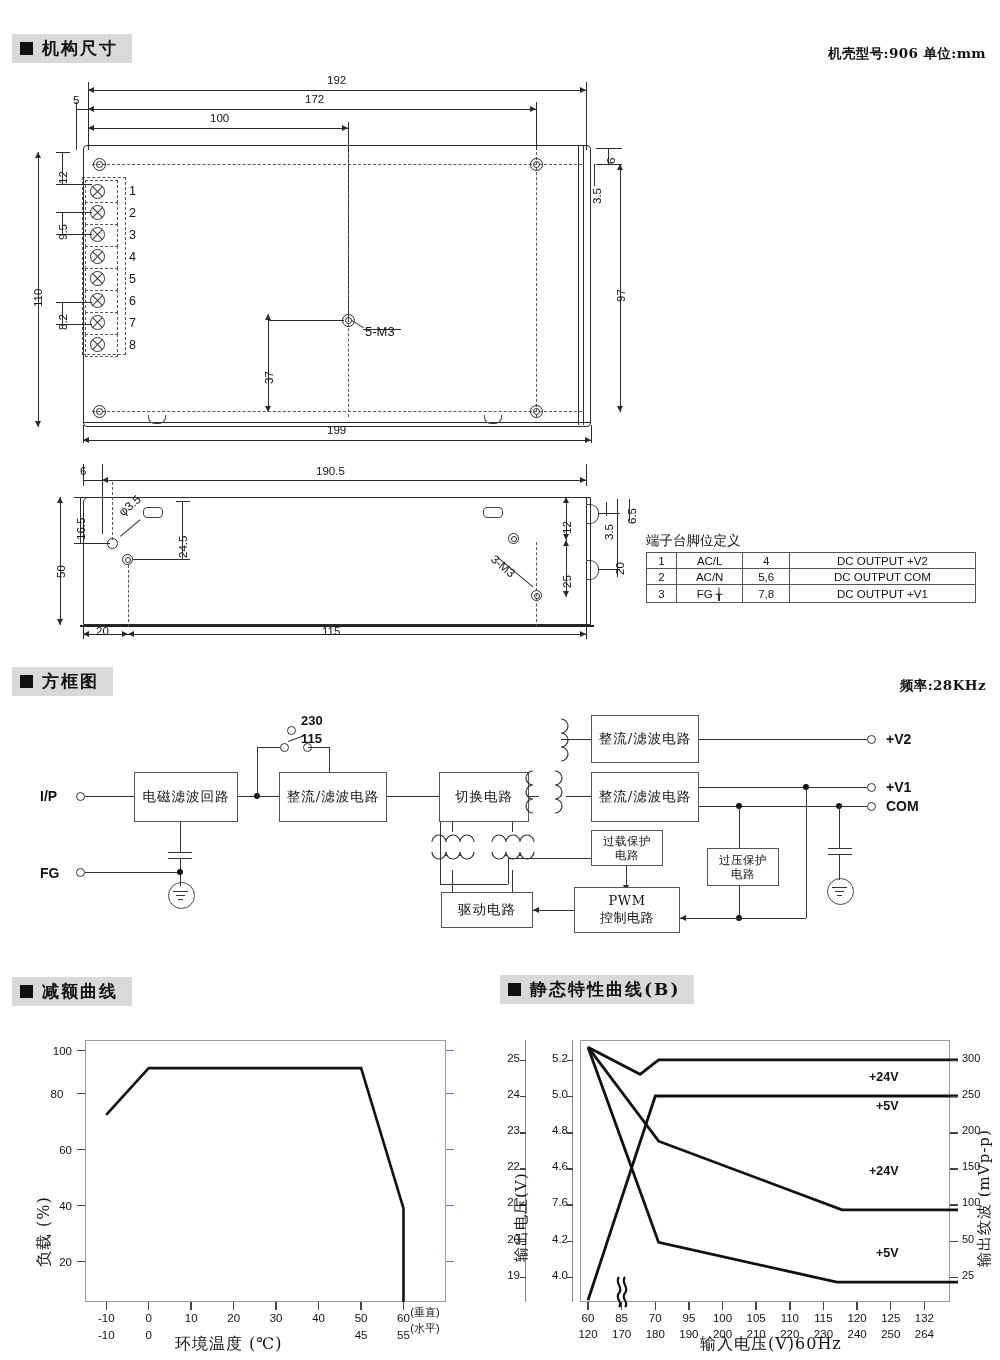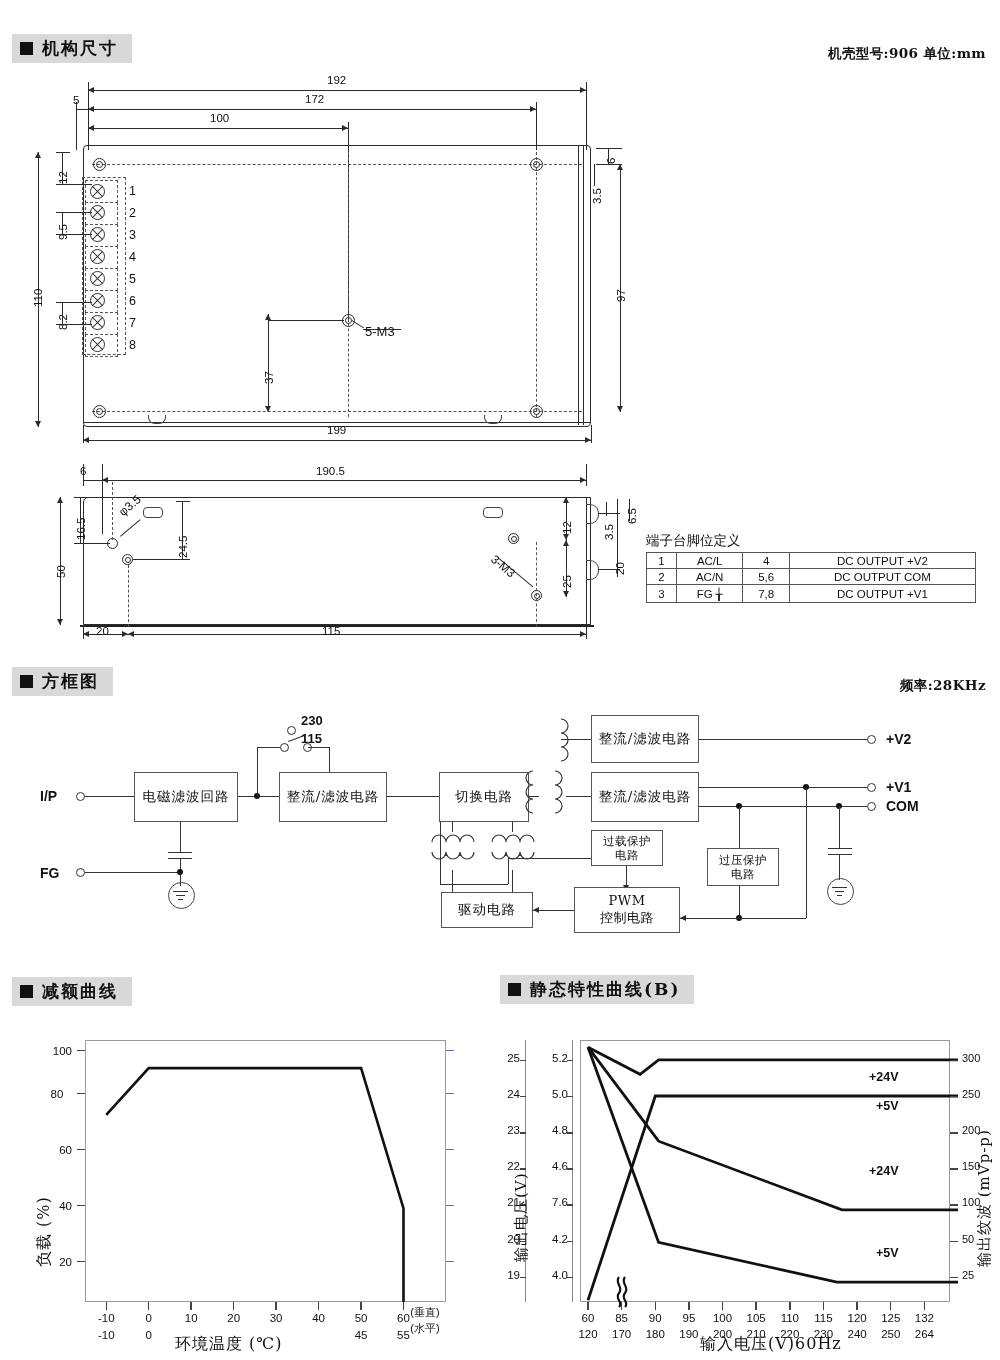--- a/index.html
+++ b/index.html
@@ -560,21 +560,21 @@
   <div class="axis-lbl-v" style="left:975px;top:1255px;font-size:15px;">输出纹波 (mVp-p)</div>
 
   <div id="static-xticks">
       <div class="tk" style="left: 587.3px; top: 1290px; width: 1.4px; height: 8px;"></div>
       <div class="tick-t" style="left: 568px; top: 1300px; width: 40px;">60</div>
       <div class="tick-t" style="left: 568px; top: 1316px; width: 40px;">120</div>
       <div class="tk" style="left: 620.936px; top: 1290px; width: 1.4px; height: 8px;"></div>
       <div class="tick-t" style="left: 601.636px; top: 1300px; width: 40px;">85</div>
       <div class="tick-t" style="left: 601.636px; top: 1316px; width: 40px;">170</div>
       <div class="tk" style="left: 654.573px; top: 1290px; width: 1.4px; height: 8px;"></div>
-      <div class="tick-t" style="left: 635.273px; top: 1300px; width: 40px;">90</div>
+      <div class="tick-t" style="left: 635.273px; top: 1300px; width: 40px;">70</div>
       <div class="tick-t" style="left: 635.273px; top: 1316px; width: 40px;">180</div>
       <div class="tk" style="left: 688.209px; top: 1290px; width: 1.4px; height: 8px;"></div>
       <div class="tick-t" style="left: 668.909px; top: 1300px; width: 40px;">95</div>
       <div class="tick-t" style="left: 668.909px; top: 1316px; width: 40px;">190</div>
       <div class="tk" style="left: 721.845px; top: 1290px; width: 1.4px; height: 8px;"></div>
       <div class="tick-t" style="left: 702.545px; top: 1300px; width: 40px;">100</div>
       <div class="tick-t" style="left: 702.545px; top: 1316px; width: 40px;">200</div>
       <div class="tk" style="left: 755.482px; top: 1290px; width: 1.4px; height: 8px;"></div>
       <div class="tick-t" style="left: 736.182px; top: 1300px; width: 40px;">105</div>
       <div class="tick-t" style="left: 736.182px; top: 1316px; width: 40px;">210</div>

